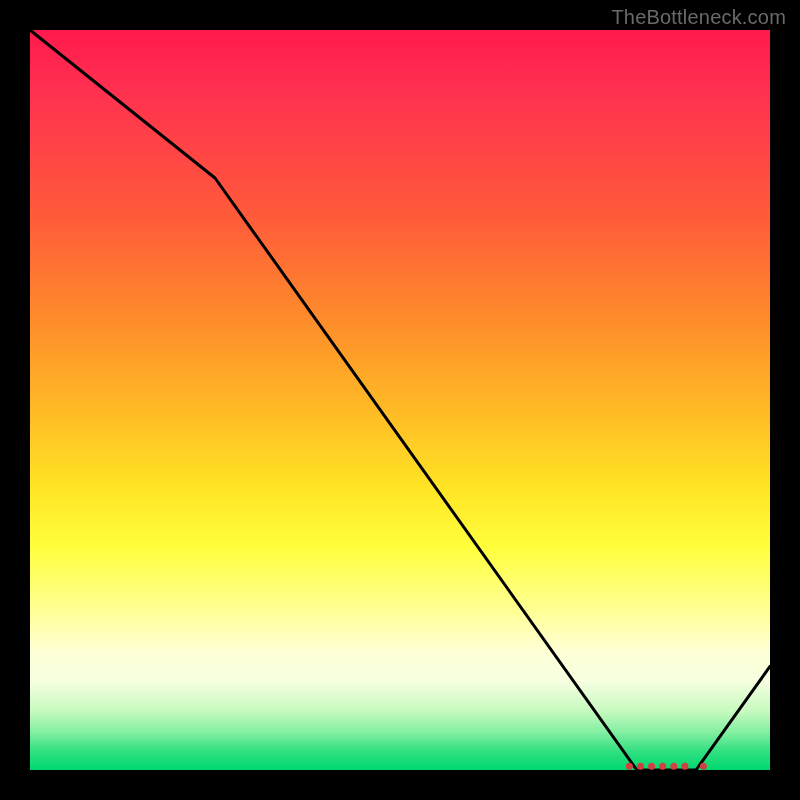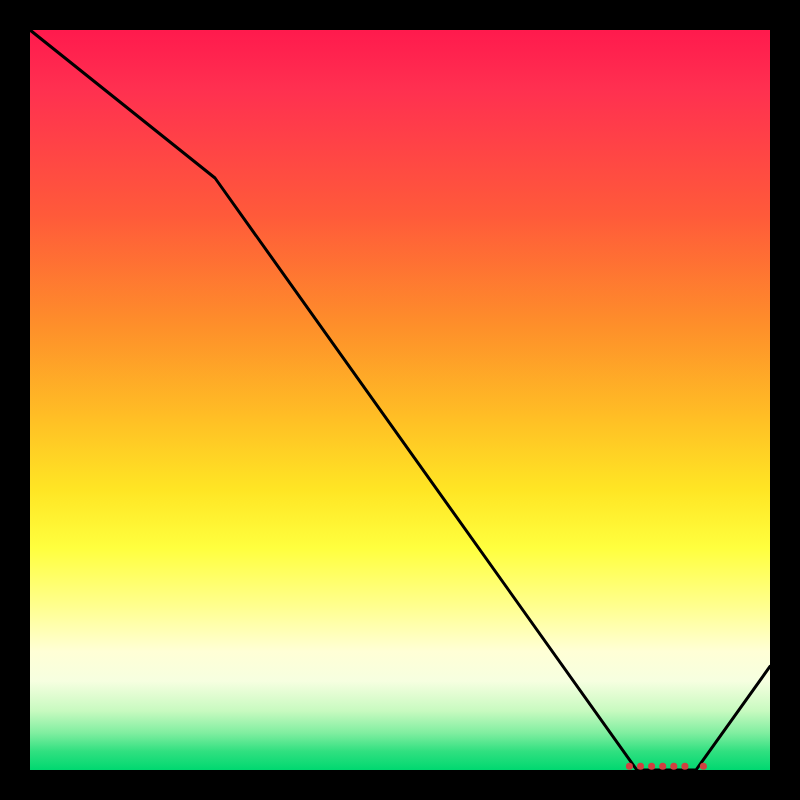--- a/index.html
+++ b/index.html
@@ -74,14 +74,15 @@
           <circle cx="610.5" cy="736.3" r="3.5" fill="#d04040"></circle>
           <circle cx="621.6" cy="736.3" r="3.5" fill="#d04040"></circle>
           <circle cx="632.7" cy="736.3" r="3.5" fill="#d04040"></circle>
           <circle cx="643.8" cy="736.3" r="3.5" fill="#d04040"></circle>
           <circle cx="654.9" cy="736.3" r="3.5" fill="#d04040"></circle>
           <circle cx="673.4" cy="736.3" r="3.5" fill="#d04040"></circle>
         </g>
     </svg>
   </div>
 
+  <div class="credit">TheBottleneck.com</div>
 
 </div>
 
 </body></html>

